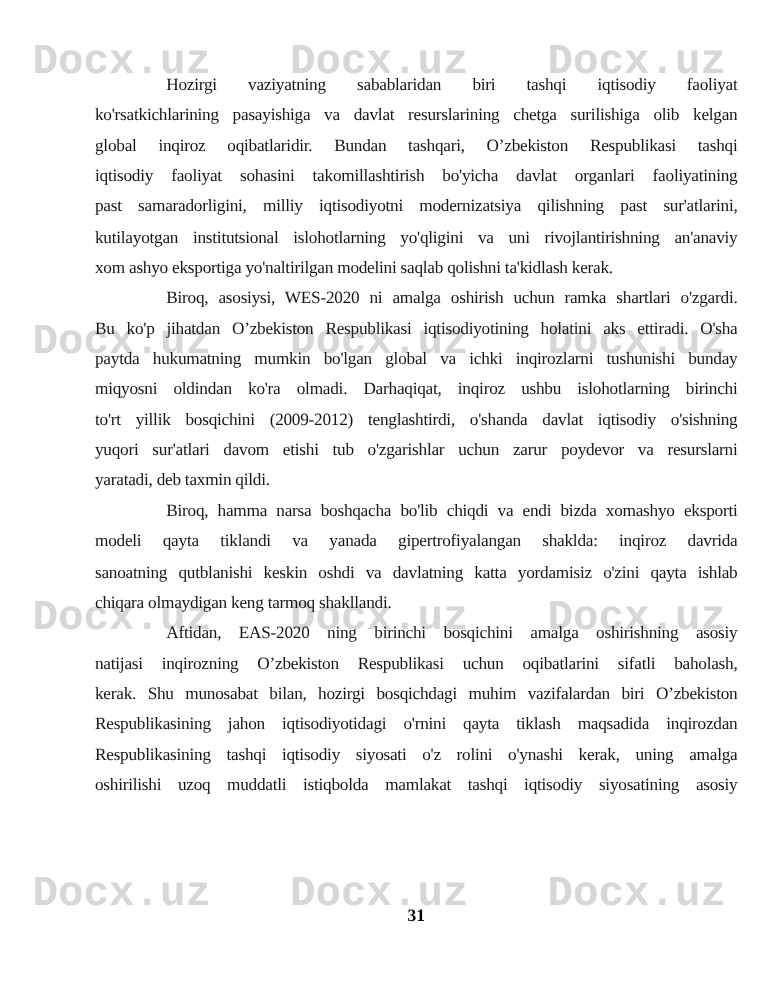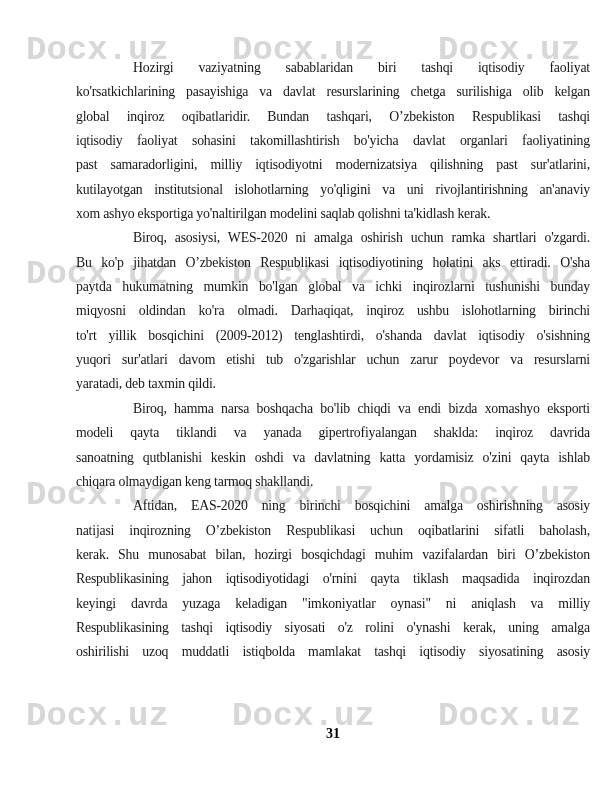--- a/index.html
+++ b/index.html
@@ -91,19 +91,18 @@
         <div class="tline first">Biroq, hamma narsa boshqacha bo'lib chiqdi va endi bizda xomashyo eksporti</div>
         <div class="tline">modeli qayta tiklandi va yanada gipertrofiyalangan shaklda: inqiroz davrida</div>
         <div class="tline">sanoatning qutblanishi keskin oshdi va davlatning katta yordamisiz o'zini qayta ishlab</div>
         <div class="tline last">chiqara olmaydigan keng tarmoq shakllandi.</div>
       </div>
       <div class="paragraph">
         <div class="tline first">Aftidan, EAS-2020 ning birinchi bosqichini amalga oshirishning asosiy</div>
         <div class="tline">natijasi inqirozning O’zbekiston Respublikasi uchun oqibatlarini sifatli baholash,</div>
         <div class="tline">kerak. Shu munosabat bilan, hozirgi bosqichdagi muhim vazifalardan biri O’zbekiston</div>
         <div class="tline">Respublikasining jahon iqtisodiyotidagi o'rnini qayta tiklash maqsadida inqirozdan</div>
-        <div class="tline">keyingi davrda yuzaga keladigan "imkoniyatlar oynasi" ni aniqlash va milliy</div>
         <div class="tline">Respublikasining tashqi iqtisodiy siyosati o'z rolini o'ynashi kerak, uning amalga</div>
         <div class="tline">oshirilishi uzoq muddatli istiqbolda mamlakat tashqi iqtisodiy siyosatining asosiy</div>
       </div>
     </div>
   <div class="page-number">31</div>
 </div>
 
 </body></html>

